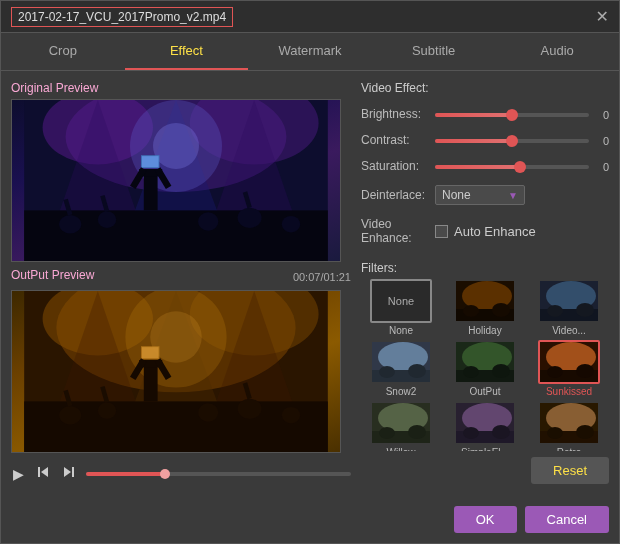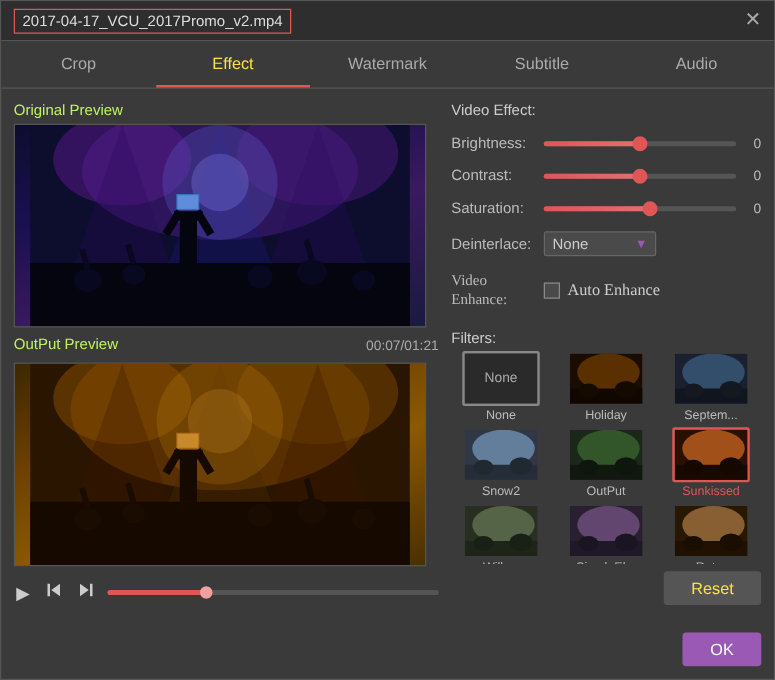--- a/index.html
+++ b/index.html
@@ -68,21 +68,21 @@
       overflow: hidden;
     }
     .left-panel {
       display: flex;
       flex-direction: column;
       width: 340px;
       flex-shrink: 0;
     }
     .preview-label {
       font-size: 12px;
-      color: #bef264;
+      color: #f9a8d4;
       margin-bottom: 4px;
     }
     .preview-img {
       width: 330px;
       height: 175px;
       background: #1a1a2e;
       border: 1px solid #555;
       position: relative;
       overflow: hidden;
       display: flex;
@@ -225,21 +225,20 @@
     .select-box-arrow {
       margin-left: auto;
       color: #9b59b6;
       font-size: 10px;
     }
     .enhance-row {
       display: flex;
       align-items: center;
       gap: 6px;
       margin-bottom: 8px;
-      font-family: Liberation Serif, serif;
     }
     .checkbox {
       width: 13px;
       height: 13px;
       border: 1px solid #888;
       background: #4a4a4a;
       display: inline-block;
       flex-shrink: 0;
     }
     .filters-section {
@@ -319,21 +318,21 @@
     .filters-grid::-webkit-scrollbar { width: 6px; }
     .filters-grid::-webkit-scrollbar-track { background: #2a2a2a; }
     .filters-grid::-webkit-scrollbar-thumb { background: #666; border-radius: 3px; }
   </style>
 </head>
 <body>
 
 <div class="window">
 
   <div class="title-bar">
-    <span class="title-text">2017-04-17_VCU_2017Promo_v2.mp4</span>
+    <span class="title-text">2017-02-17_VCU_2017Promo_v2.mp4</span>
     <button class="close-btn">✕</button>
   </div>
 
   <div class="tabs">
     <div class="tab">
       <span>Crop</span>
     </div>
     <div class="tab active">
       <span>Effect</span>
     </div>
@@ -537,21 +536,21 @@
           <div class="filter-item">
             <div class="filter-thumb">
               <svg width="62" height="44" viewBox="0 0 62 44">
                 <rect width="62" height="44" fill="#1a2030"></rect>
                 <ellipse cx="31" cy="15" rx="25" ry="15" fill="#3a5a7a" opacity="0.8"></ellipse>
                 <rect x="0" y="28" width="62" height="16" fill="#101520"></rect>
                 <ellipse cx="15" cy="30" rx="8" ry="6" fill="#141820"></ellipse>
                 <ellipse cx="45" cy="29" rx="9" ry="7" fill="#141820"></ellipse>
               </svg>
             </div>
-            <span class="filter-label">Septem...</span>
+            <span class="filter-label">Video...</span>
           </div>
 
           <div class="filter-item">
             <div class="filter-thumb">
               <svg width="62" height="44" viewBox="0 0 62 44">
                 <rect width="62" height="44" fill="#303848"></rect>
                 <ellipse cx="31" cy="15" rx="25" ry="15" fill="#7090b0" opacity="0.8"></ellipse>
                 <rect x="0" y="28" width="62" height="16" fill="#252e38"></rect>
                 <ellipse cx="15" cy="30" rx="8" ry="6" fill="#202830"></ellipse>
                 <ellipse cx="45" cy="29" rx="9" ry="7" fill="#202830"></ellipse>
@@ -629,14 +628,15 @@
 
         <div style="display:flex;justify-content:flex-end;margin-top:6px;">
           <button class="btn btn-reset">Reset</button>
         </div>
       </div>
     </div>
   </div>
 
   <div class="bottom-buttons">
     <button class="btn btn-ok">OK</button>
+    <button class="btn btn-cancel">Cancel</button>
   </div>
 </div>
 
 </body></html>

